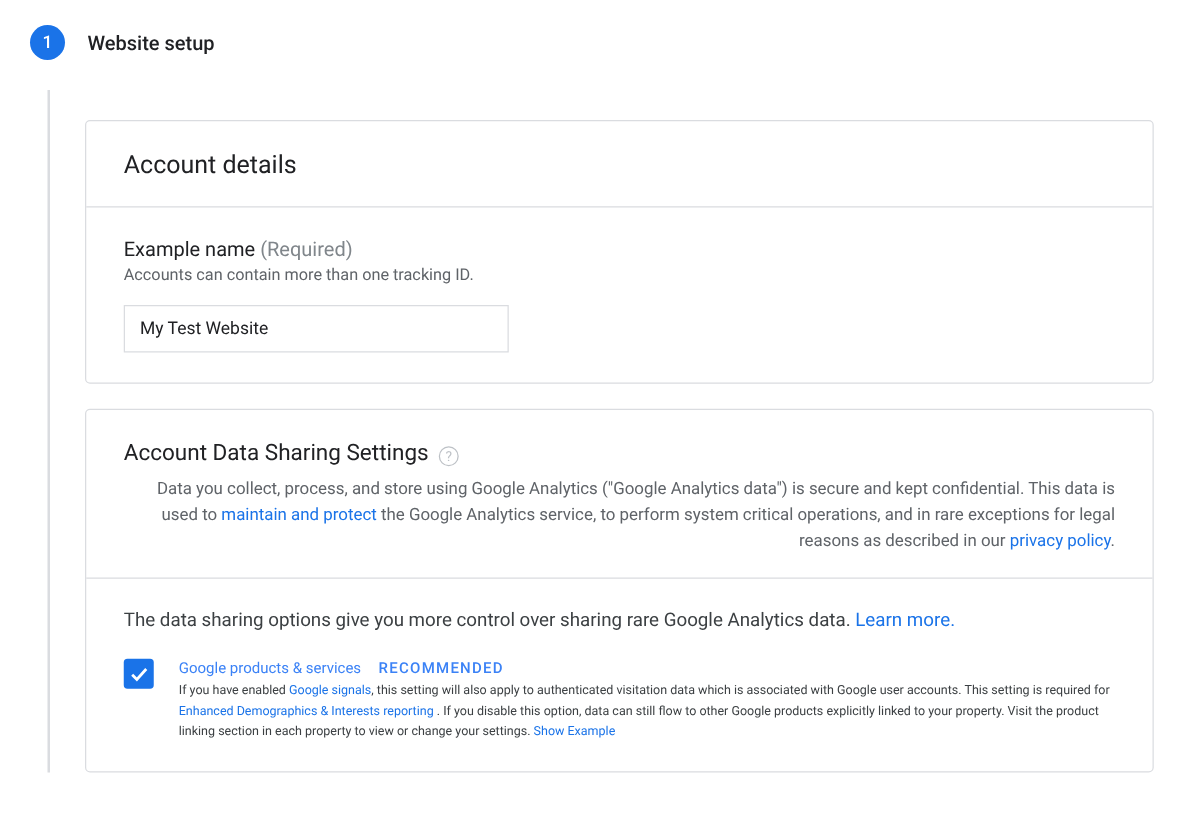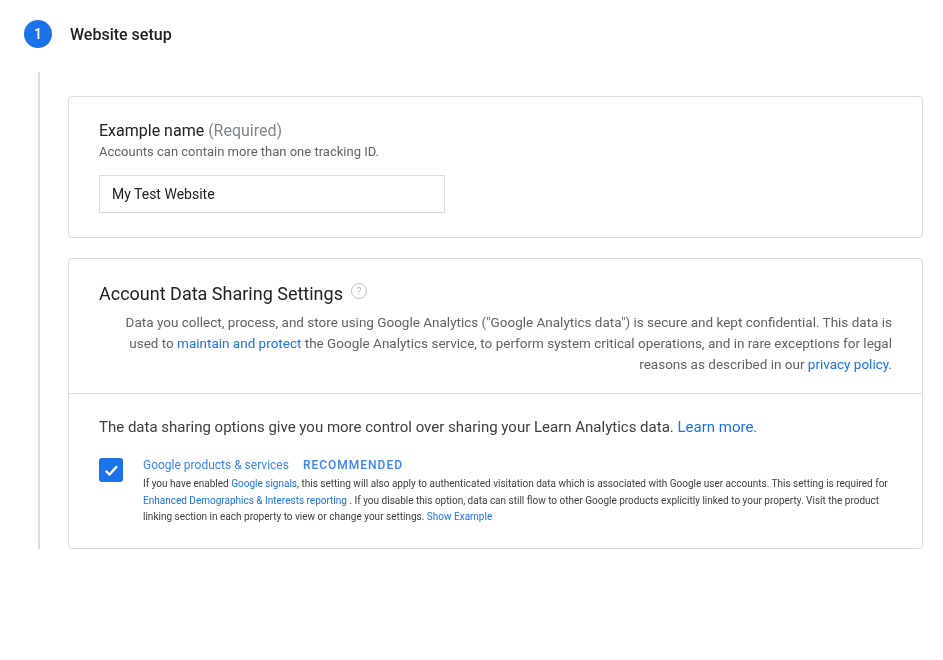--- a/index.html
+++ b/index.html
@@ -68,40 +68,40 @@
   }
   .field-label .required {
     color: #80868b;
   }
   .field-hint {
     font-size: 13px;
     color: #5f6368;
     margin-bottom: 16px;
   }
   .text-input {
-    width: 346px;
+    width: 308px;
     height: 38px;
     border: 1px solid #dadce0;
     padding: 0 12px;
     font-size: 14px;
     color: #202124;
     font-family: inherit;
     outline: none;
   }
   .section-header {
     padding: 24px 30px 18px 30px;
     border-bottom: 1px solid #dadce0;
   }
   .section-header h2 {
     margin: 0 0 8px 0;
     font-size: 18px;
     font-weight: 400;
     color: #202124;
     display: flex;
-    align-items: flex-start;
+    align-items: flex-end;
   }
   .help-icon {
     display: inline-flex;
     align-items: center;
     justify-content: center;
     width: 16px;
     height: 16px;
     border: 1.3px solid #bdc1c6;
     border-radius: 50%;
     color: #bdc1c6;
@@ -183,20 +183,23 @@
 <body>
 
 <div class="step-header">
   <div class="step-circle">1</div>
   <div class="step-title">Website setup</div>
 </div>
 
 <div class="content-wrapper">
 
   <div class="card">
+    <div class="card-header">
+      <h2>Account details</h2>
+    </div>
     <div class="card-body">
       <div class="field-label">
         <span>Example name</span>
         <span class="required">(Required)</span>
       </div>
       <div class="field-hint">Accounts can contain more than one tracking ID.</div>
       <input type="text" class="text-input" value="My Test Website" style="">
     </div>
   </div>
 
@@ -205,21 +208,21 @@
       <h2>
         <span>Account Data Sharing Settings</span>
         <span class="help-icon">?</span>
       </h2>
       <div class="section-desc">
         <span>Data you collect, process, and store using Google Analytics ("Google Analytics data") is secure and kept confidential. This data is used to </span><a class="inline-link">maintain and protect</a><span> the Google Analytics service, to perform system critical operations, and in rare exceptions for legal reasons as described in our </span><a class="inline-link">privacy policy</a><span>.</span>
       </div>
     </div>
     <div class="option-body">
       <div class="control-text">
-        <span>The data sharing options give you more control over sharing your Learn Analytics data. </span><a class="inline-link">Learn more.</a>
+        <span>The data sharing options give you more control over sharing rare Google Analytics data. </span><a class="inline-link">Learn more.</a>
       </div>
 
       <div class="checkbox-row">
         <div class="checkbox">
           <svg viewBox="0 0 24 24">
               <polyline points="5 13 10 18 20 7"></polyline>
             </svg>
         </div>
         <div class="option-content">
           <div class="option-title-row">

